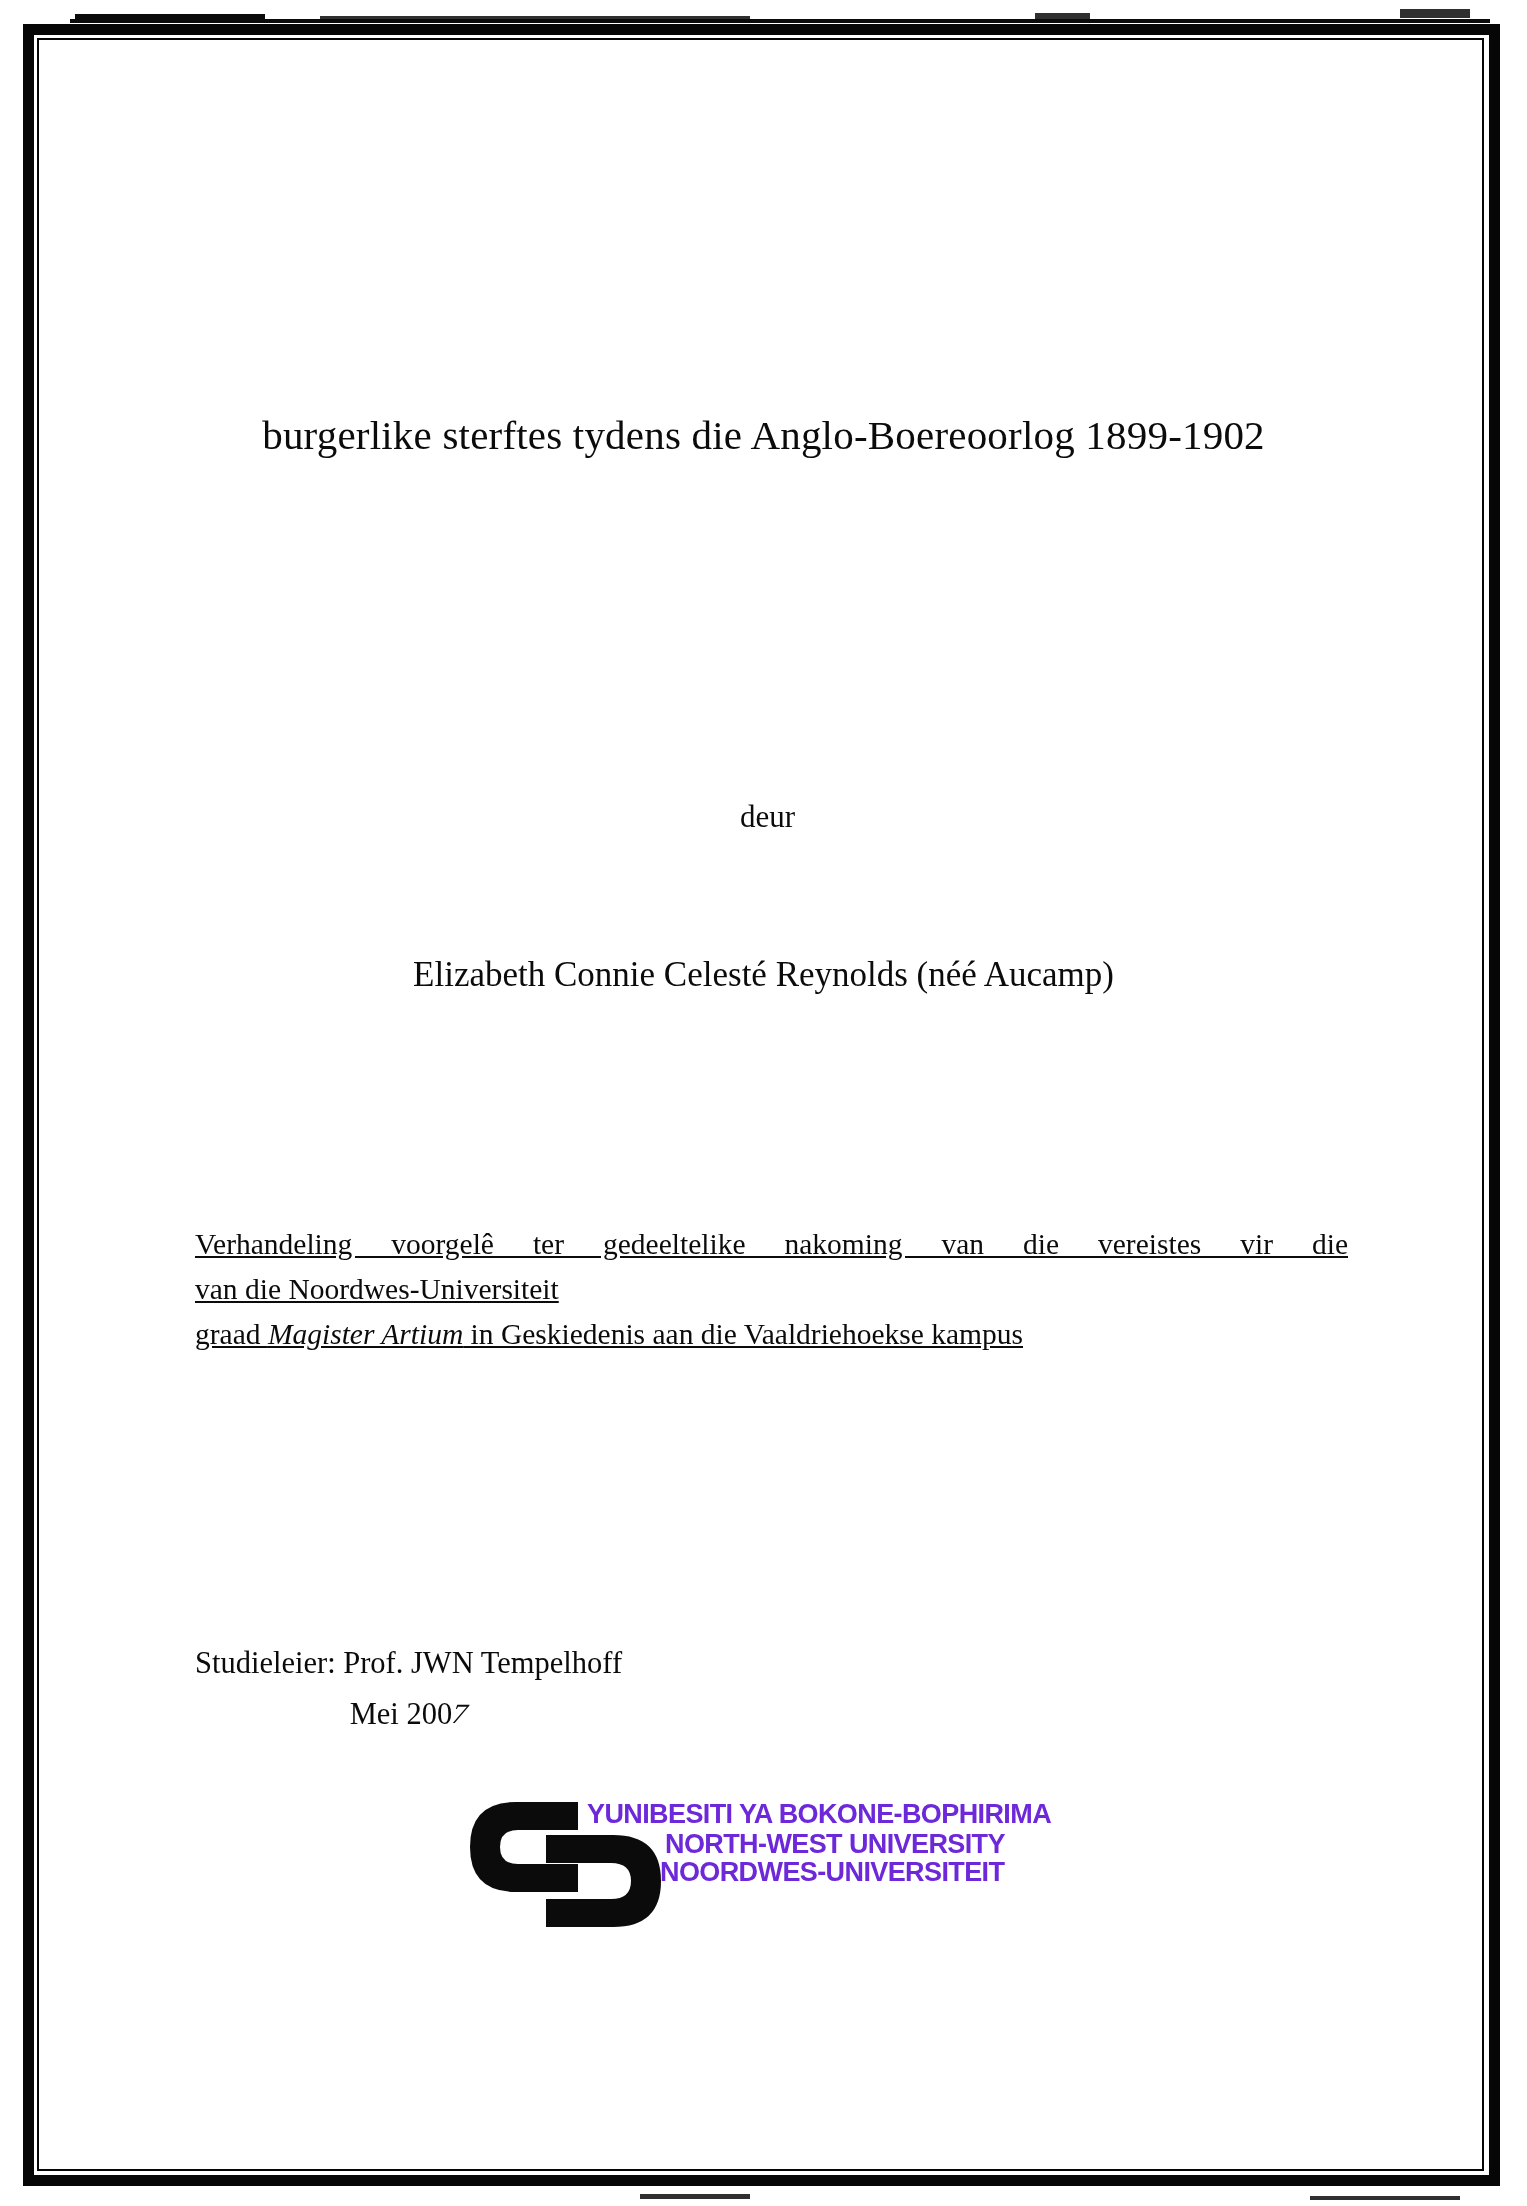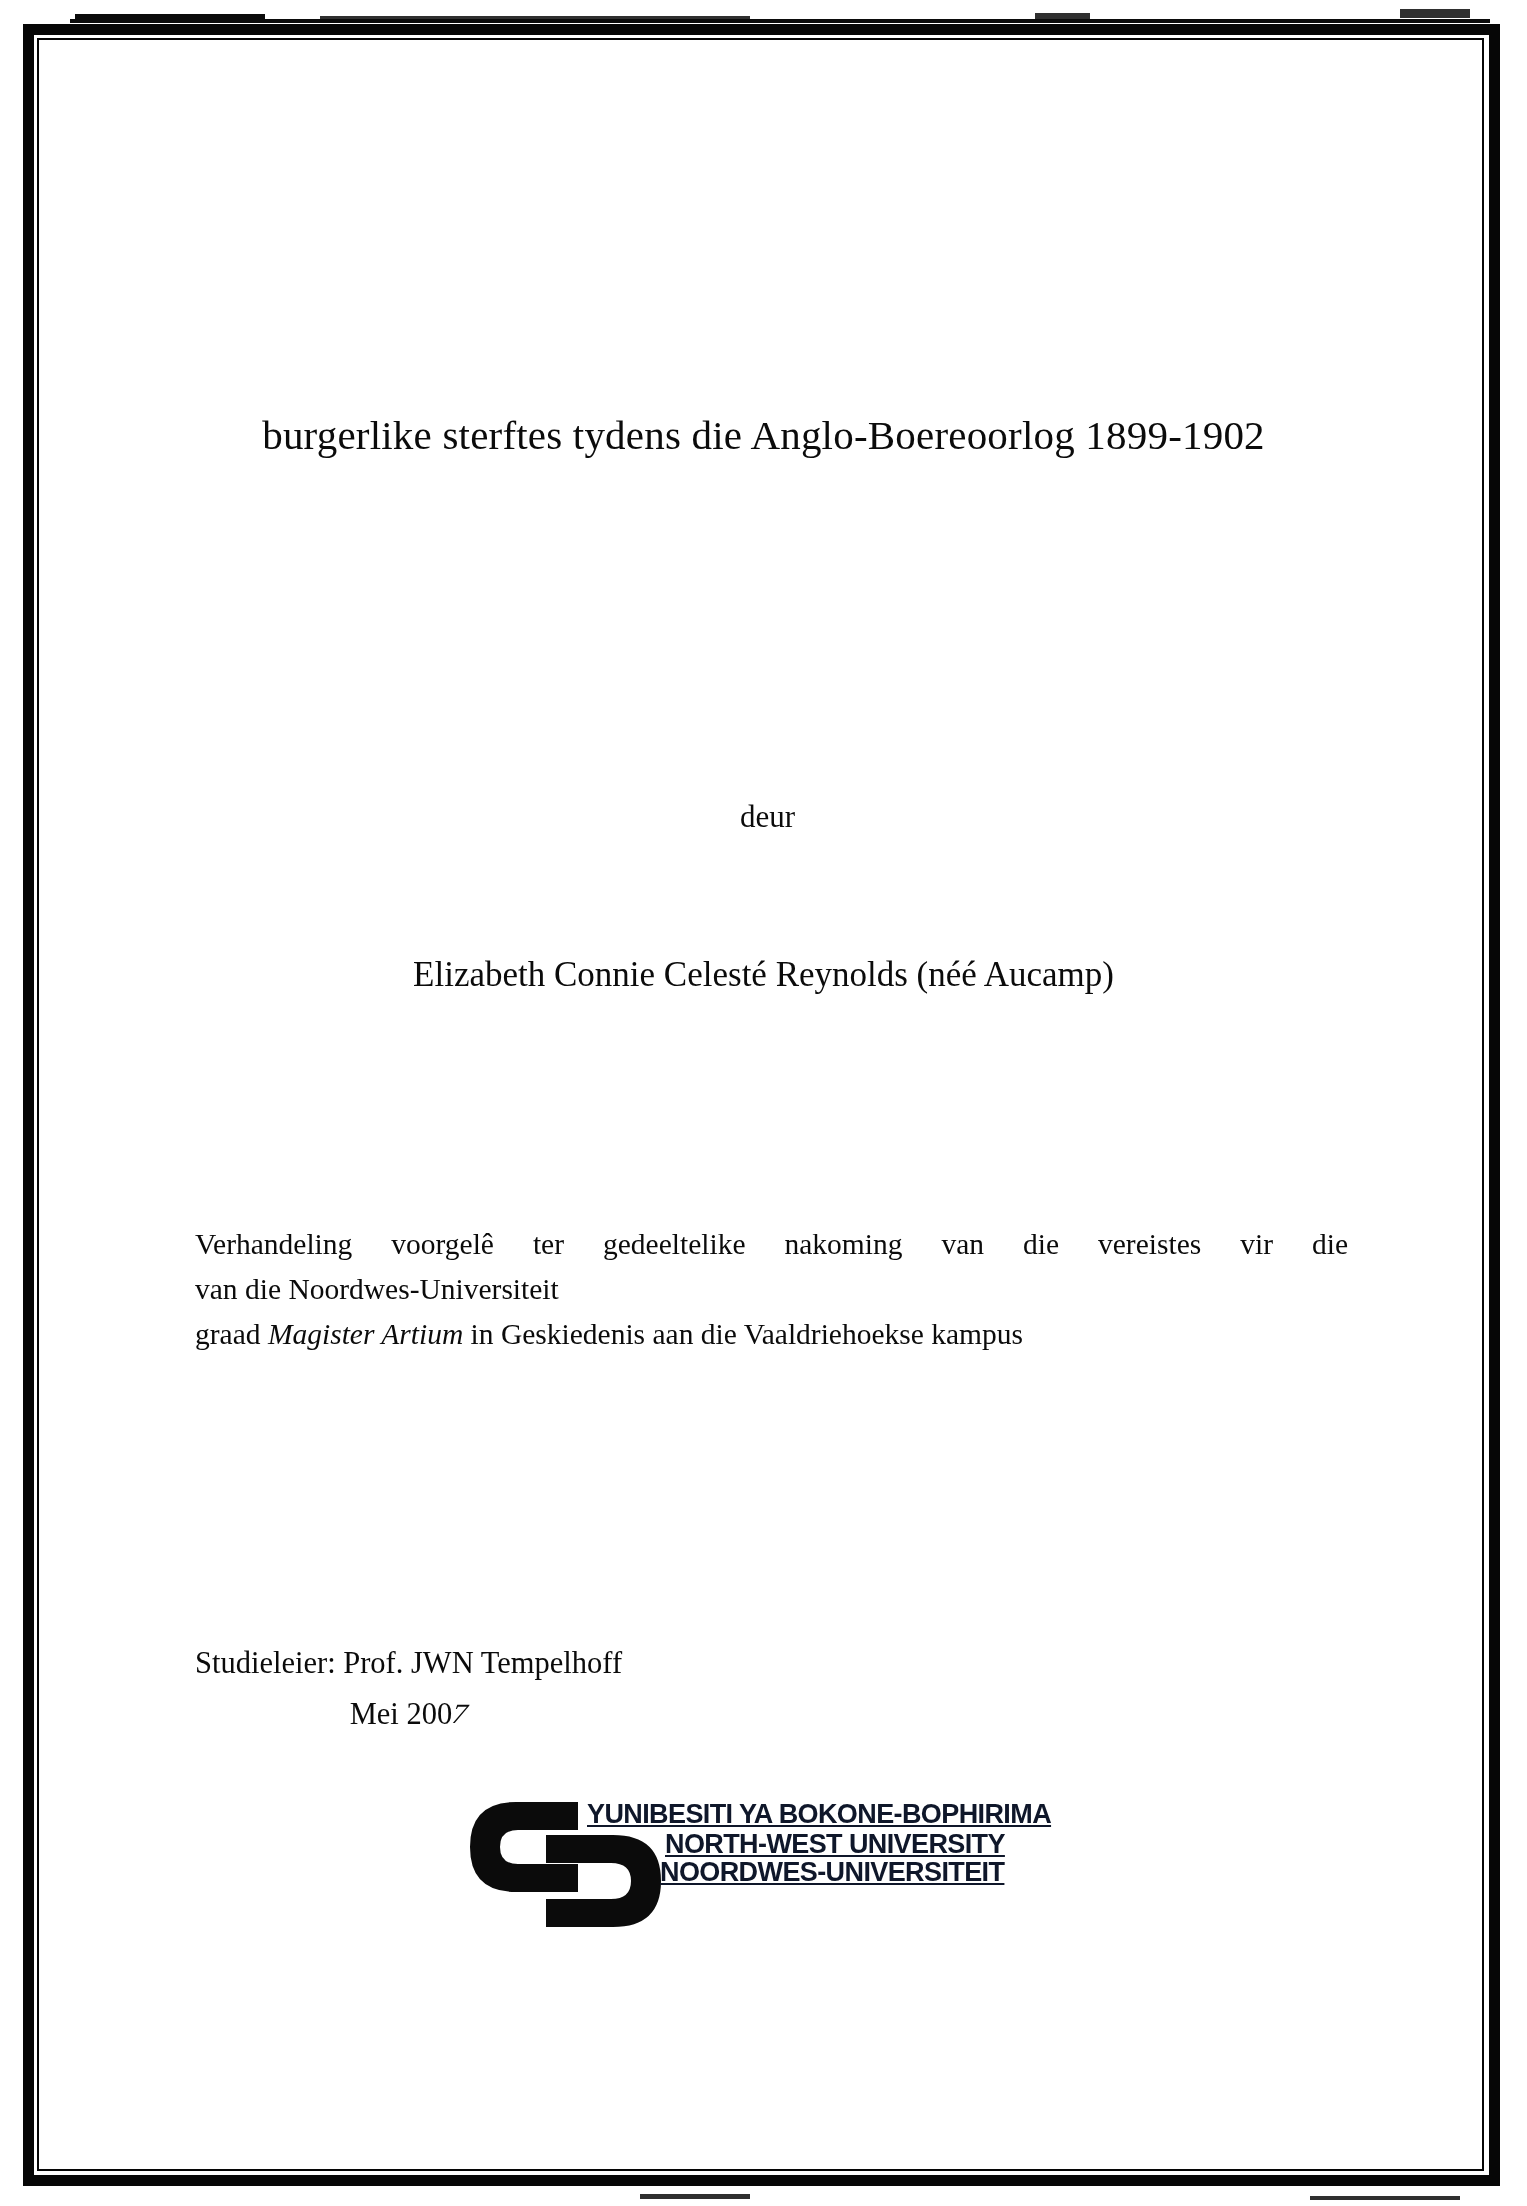--- a/index.html
+++ b/index.html
@@ -55,20 +55,21 @@
     text-align: center;
     font-size: 35px;
   }
 
   .degree-statement {
     position: absolute;
     left: 195px; top: 1222px;
     width: 1153px;
     font-size: 29.5px;
     line-height: 45px;
+    text-decoration: underline;
   }
   .degree-statement .justified {
     width: 100%;
     text-align: justify;
     text-align-last: justify;
   }
   .degree-statement em { font-style: italic; }
 
   .supervisor-block {
     position: absolute;
@@ -85,22 +86,21 @@
     width: 620px; height: 140px;
   }
   .logo svg { position: absolute; left: 0; top: 2px; }
   .logo-line {
     position: absolute;
     font-family: "Liberation Sans", sans-serif;
     font-weight: 700;
     font-size: 27px;
     letter-spacing: -0.6px;
     white-space: nowrap;
-    color: #0f172a;
-    text-decoration: underline;
+    color: #6d28d9;
   }
   .logo-line.l1 { left: 119px; top: 1px; }
   .logo-line.l2 { left: 197px; top: 31px; }
   .logo-line.l3 { left: 192px; top: 59px; }
 </style>
 </head>
 <body>
 
 <div class="page">
 

